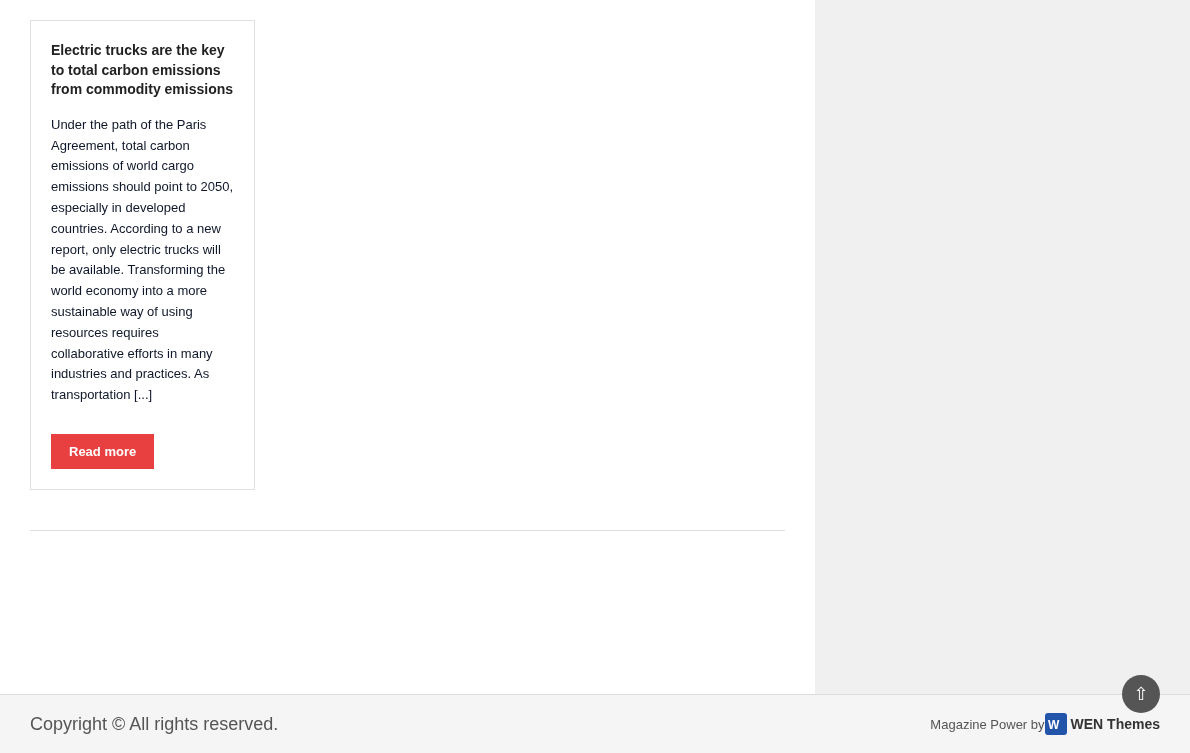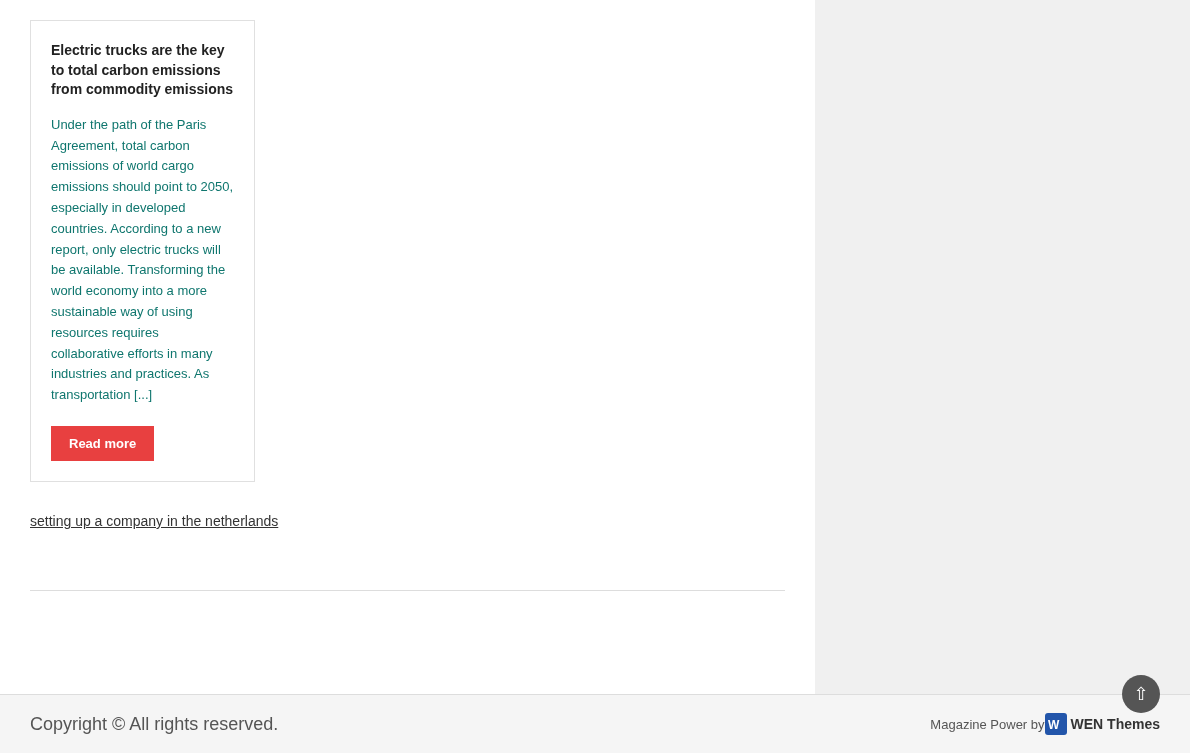--- a/index.html
+++ b/index.html
@@ -51,23 +51,23 @@
     .article-title {
       font-size: 14px;
       font-weight: bold;
       color: #222;
       margin-bottom: 15px;
       line-height: 1.4;
     }
 
     .article-body {
       font-size: 13px;
-      color: #0f766e;
+      color: #0f172a;
       line-height: 1.6;
-      margin-bottom: 20px;
+      margin-bottom: 28px;
     }
 
     .read-more-btn {
       background-color: #e84040;
       color: #ffffff;
       border: none;
       padding: 10px 18px;
       font-size: 13px;
       cursor: pointer;
       display: inline-block;
@@ -158,23 +158,20 @@
     <div class="content-column">
 
       <div class="article-card">
         <h2 class="article-title">Electric trucks are the key to total carbon emissions from commodity emissions</h2>
 
         <p class="article-body">Under the path of the Paris Agreement, total carbon emissions of world cargo emissions should point to 2050, especially in developed countries. According to a new report, only electric trucks will be available. Transforming the world economy into a more sustainable way of using resources requires collaborative efforts in many industries and practices. As transportation [...]</p>
 
         <a class="read-more-btn" href="#">Read more</a>
       </div>
 
-      <div class="footer-link-section">
-        <a class="footer-link" href="#">setting up a company in the netherlands</a>
-      </div>
 
       <hr class="divider-line">
 
     </div>
 
     <div class="sidebar-column">
     </div>
 
   </div>
 

